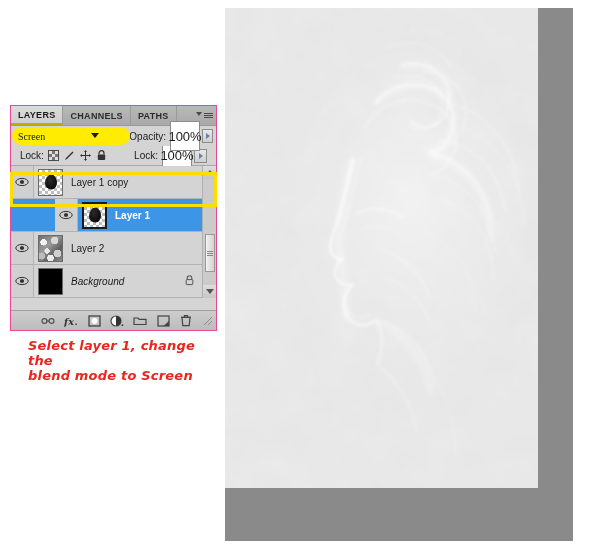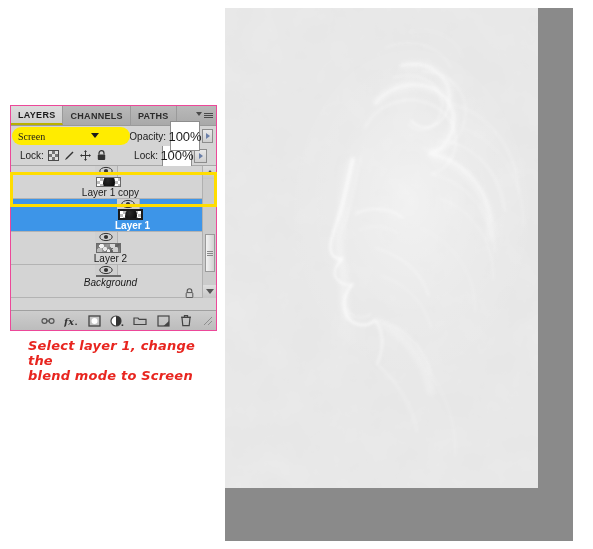--- a/index.html
+++ b/index.html
@@ -121,21 +121,20 @@
   .layer-list{
     position:relative;height:132px;background:#d4d4d4;overflow:hidden;
   }
   .layer-rows{position:absolute;left:0;top:0;right:14px;bottom:0;}
   .layer-row{
     height:33px;display:flex;align-items:center;
     border-bottom:1px solid #b3b3b3;
     background:#d4d4d4;
     box-sizing:border-box;
     position:relative;
-    flex-direction:column;
   }
   .layer-row.selected{background:#3d95e8;padding-left:44px;}
   .eye-cell{
     width:22px;height:100%;display:flex;align-items:center;justify-content:center;
     border-right:1px solid #b3b3b3;background:#d0d0d0;
   }
   .layer-row.selected .eye-cell{background:#d0d0d0;}
   .thumb{
     width:25px;height:27px;margin-left:4px;
     border:1px solid #6a6a6a;box-sizing:border-box;position:relative;overflow:hidden;

